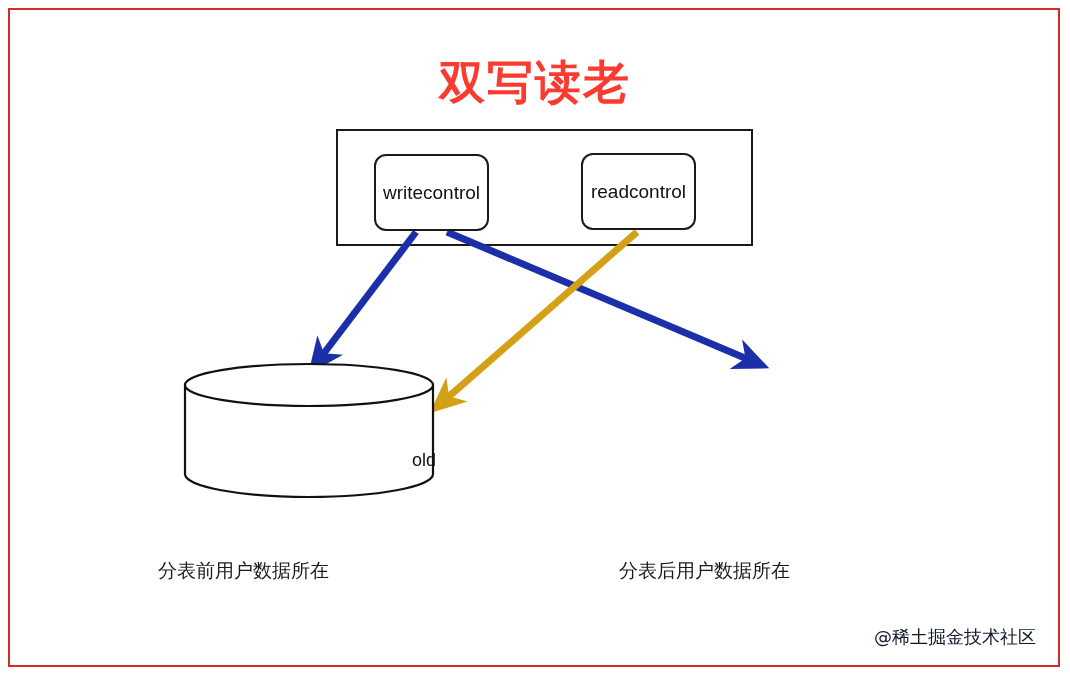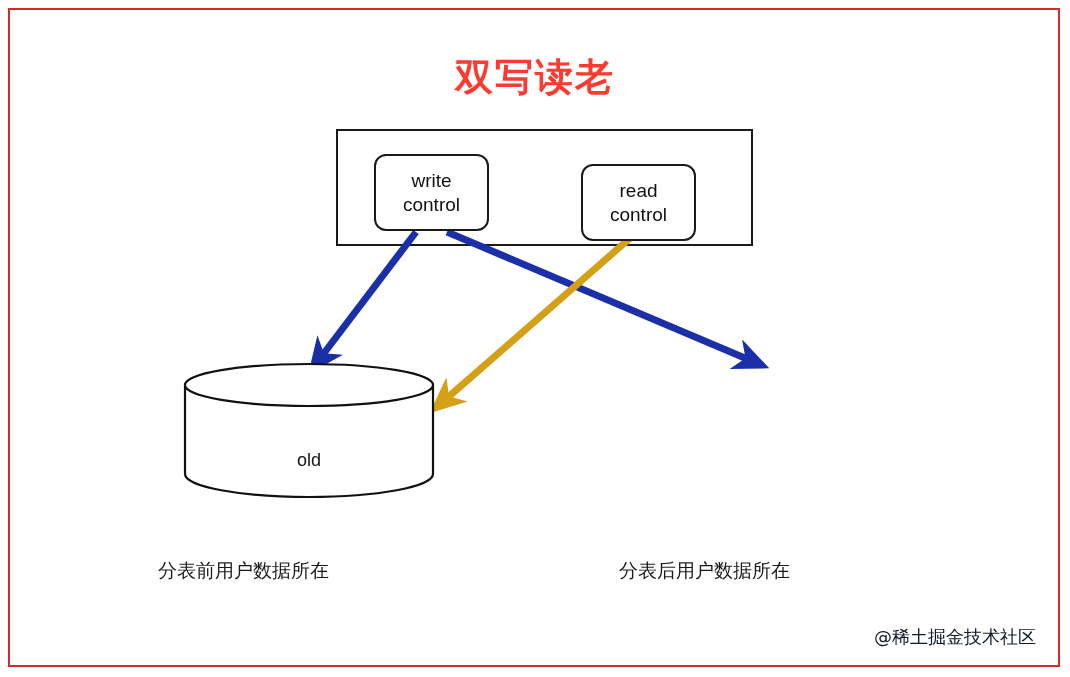--- a/index.html
+++ b/index.html
@@ -26,21 +26,21 @@
     border: 2px solid #d42a2a;
     box-sizing: border-box;
     pointer-events: none;
   }
   #title {
     position: absolute;
     left: 0;
     top: 52px;
     width: 1070px;
     text-align: center;
-    font-size: 38px;
+    font-size: 46px;
     font-weight: bold;
     color: #fc3b30;
     letter-spacing: 2px;
     font-family: "DejaVu Sans", "Liberation Sans", sans-serif;
   }
   #controls-frame {
     position: absolute;
     left: 336px;
     top: 129px;
     width: 417px;
@@ -51,49 +51,49 @@
   }
   .ctrl-box {
     position: absolute;
     width: 115px;
     height: 77px;
     border: 2px solid #1a1a1a;
     border-radius: 12px;
     box-sizing: border-box;
     background: #ffffff;
     display: flex;
-    flex-direction: column;
+    flex-direction: row;
     align-items: center;
     justify-content: center;
     line-height: 1.25;
     font-size: 19px;
     color: #111111;
     z-index: 5;
   }
   #ctrl-write { left: 374px; top: 154px; }
-  #ctrl-read  { left: 581px; top: 164px; }
+  #ctrl-read  { left: 581px; top: 153px; }
 
   #arrows {
     position: absolute;
     left: 0; top: 0;
     width: 1070px;
     height: 677px;
     z-index: 3;
     pointer-events: none;
   }
   .cyl {
     position: absolute;
     z-index: 4;
   }
   #cyl-old  { left: 182px; top: 362px; width: 254px; height: 142px; }
   #cyl-new  { left: 635px; top: 362px; width: 254px; height: 142px; }
   .cyl-label {
     position: absolute;
     width: 100%;
-    text-align: center;
+    text-align: right;
     font-size: 18px;
     color: #111111;
     top: 88px;
     pointer-events: none;
   }
   .caption {
     position: absolute;
     width: 300px;
     text-align: left;
     font-size: 19px;

